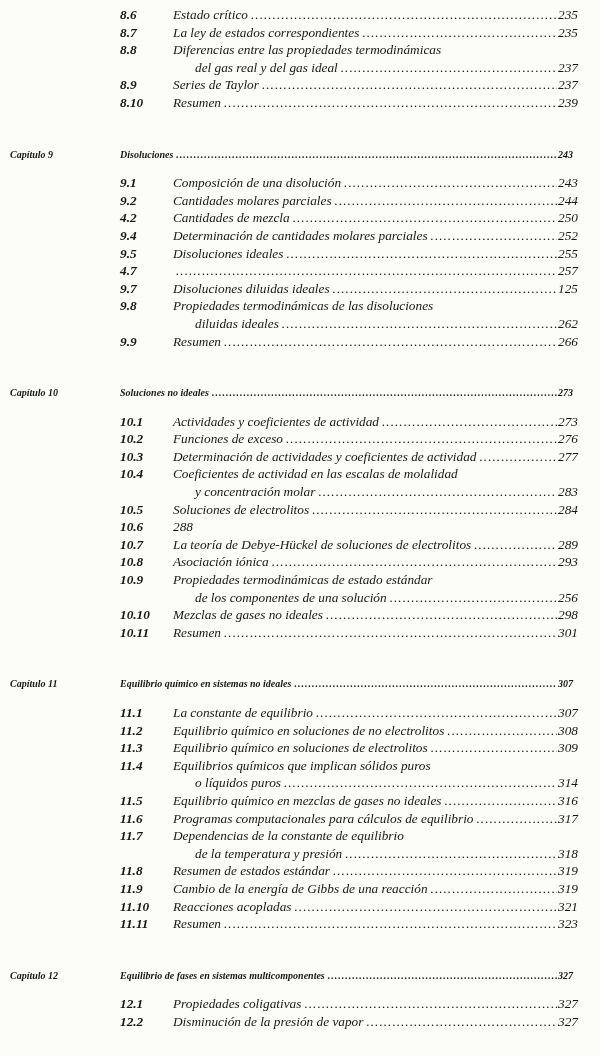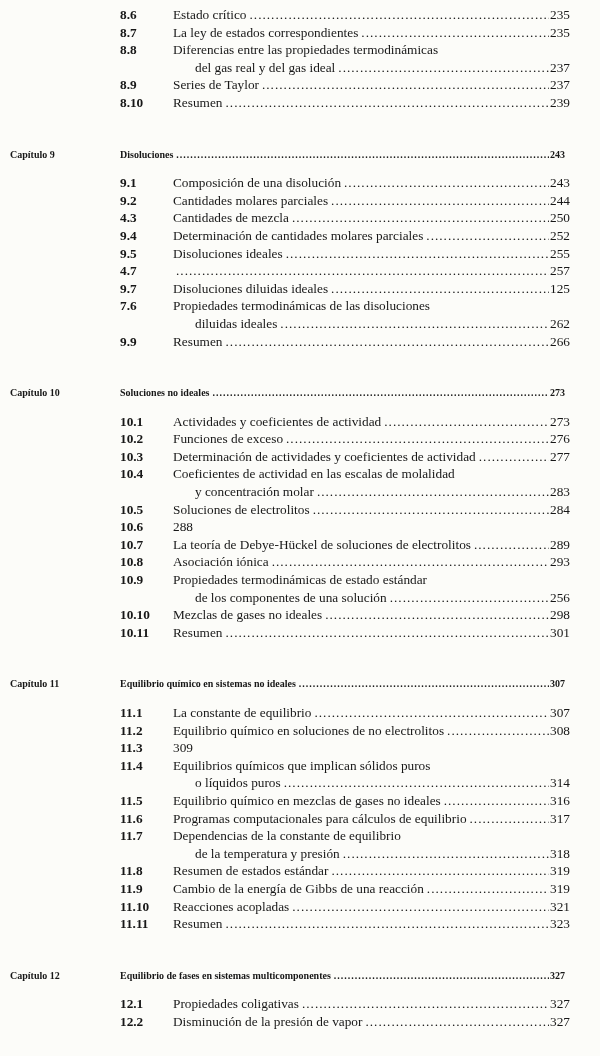--- a/index.html
+++ b/index.html
@@ -5,21 +5,21 @@
   * { box-sizing: border-box; }
   html, body { margin: 0; padding: 0; }
   body {
     width: 600px;
     height: 1056px;
     background: #fcfcf9;
     font-family: "Liberation Serif", serif;
     color: #171717;
     overflow: hidden;
   }
-  .page { padding: 6px 16px 0 10px; }
+  .page { padding: 6px 8px 0 10px; font-style: italic; }
 
   .row {
     display: flex;
     align-items: baseline;
     font-size: 13.3px;
     line-height: 17.6px;
   }
   .col-label { flex: 0 0 110px; font-weight: bold; }
   .col-num   { flex: 0 0 53px;  font-weight: bold; }
   .col-body  { flex: 1 1 auto; display: flex; align-items: flex-start; min-width: 0; }
@@ -130,21 +130,21 @@
           <span class="col-label"></span>
           <span class="col-num">9.2</span>
           <span class="col-body">
             <span class="col-title">Cantidades molares parciales</span>
             <span class="leader"></span>
           </span>
           <span class="col-page">244</span>
         </div>
         <div class="row section-row">
           <span class="col-label"></span>
-          <span class="col-num">4.3</span>
+          <span class="col-num">4.2</span>
           <span class="col-body">
             <span class="col-title">Cantidades de mezcla</span>
             <span class="leader"></span>
           </span>
           <span class="col-page">250</span>
         </div>
         <div class="row section-row">
           <span class="col-label"></span>
           <span class="col-num">9.4</span>
           <span class="col-body">
@@ -174,21 +174,21 @@
           <span class="col-label"></span>
           <span class="col-num">9.7</span>
           <span class="col-body">
             <span class="col-title">Disoluciones diluidas ideales</span>
             <span class="leader"></span>
           </span>
           <span class="col-page">125</span>
         </div>
         <div class="row section-row">
           <span class="col-label"></span>
-          <span class="col-num">7.6</span>
+          <span class="col-num">9.8</span>
           <span class="col-body">
             <span class="col-title">Propiedades termodinámicas de las disoluciones</span>
           </span>
           <span class="col-page"></span>
         </div>
         <div class="row section-row">
           <span class="col-label"></span>
           <span class="col-num"></span>
           <span class="col-body">
             <span class="col-title cont">diluidas ideales</span>
@@ -354,20 +354,24 @@
           <span class="col-num">11.2</span>
           <span class="col-body">
             <span class="col-title">Equilibrio químico en soluciones de no electrolitos</span>
             <span class="leader"></span>
           </span>
           <span class="col-page">308</span>
         </div>
         <div class="row section-row">
           <span class="col-label"></span>
           <span class="col-num">11.3</span>
+          <span class="col-body">
+            <span class="col-title">Equilibrio químico en soluciones de electrolitos</span>
+            <span class="leader"></span>
+          </span>
           <span class="col-page">309</span>
         </div>
         <div class="row section-row">
           <span class="col-label"></span>
           <span class="col-num">11.4</span>
           <span class="col-body">
             <span class="col-title">Equilibrios químicos que implican sólidos puros</span>
           </span>
           <span class="col-page"></span>
         </div>

